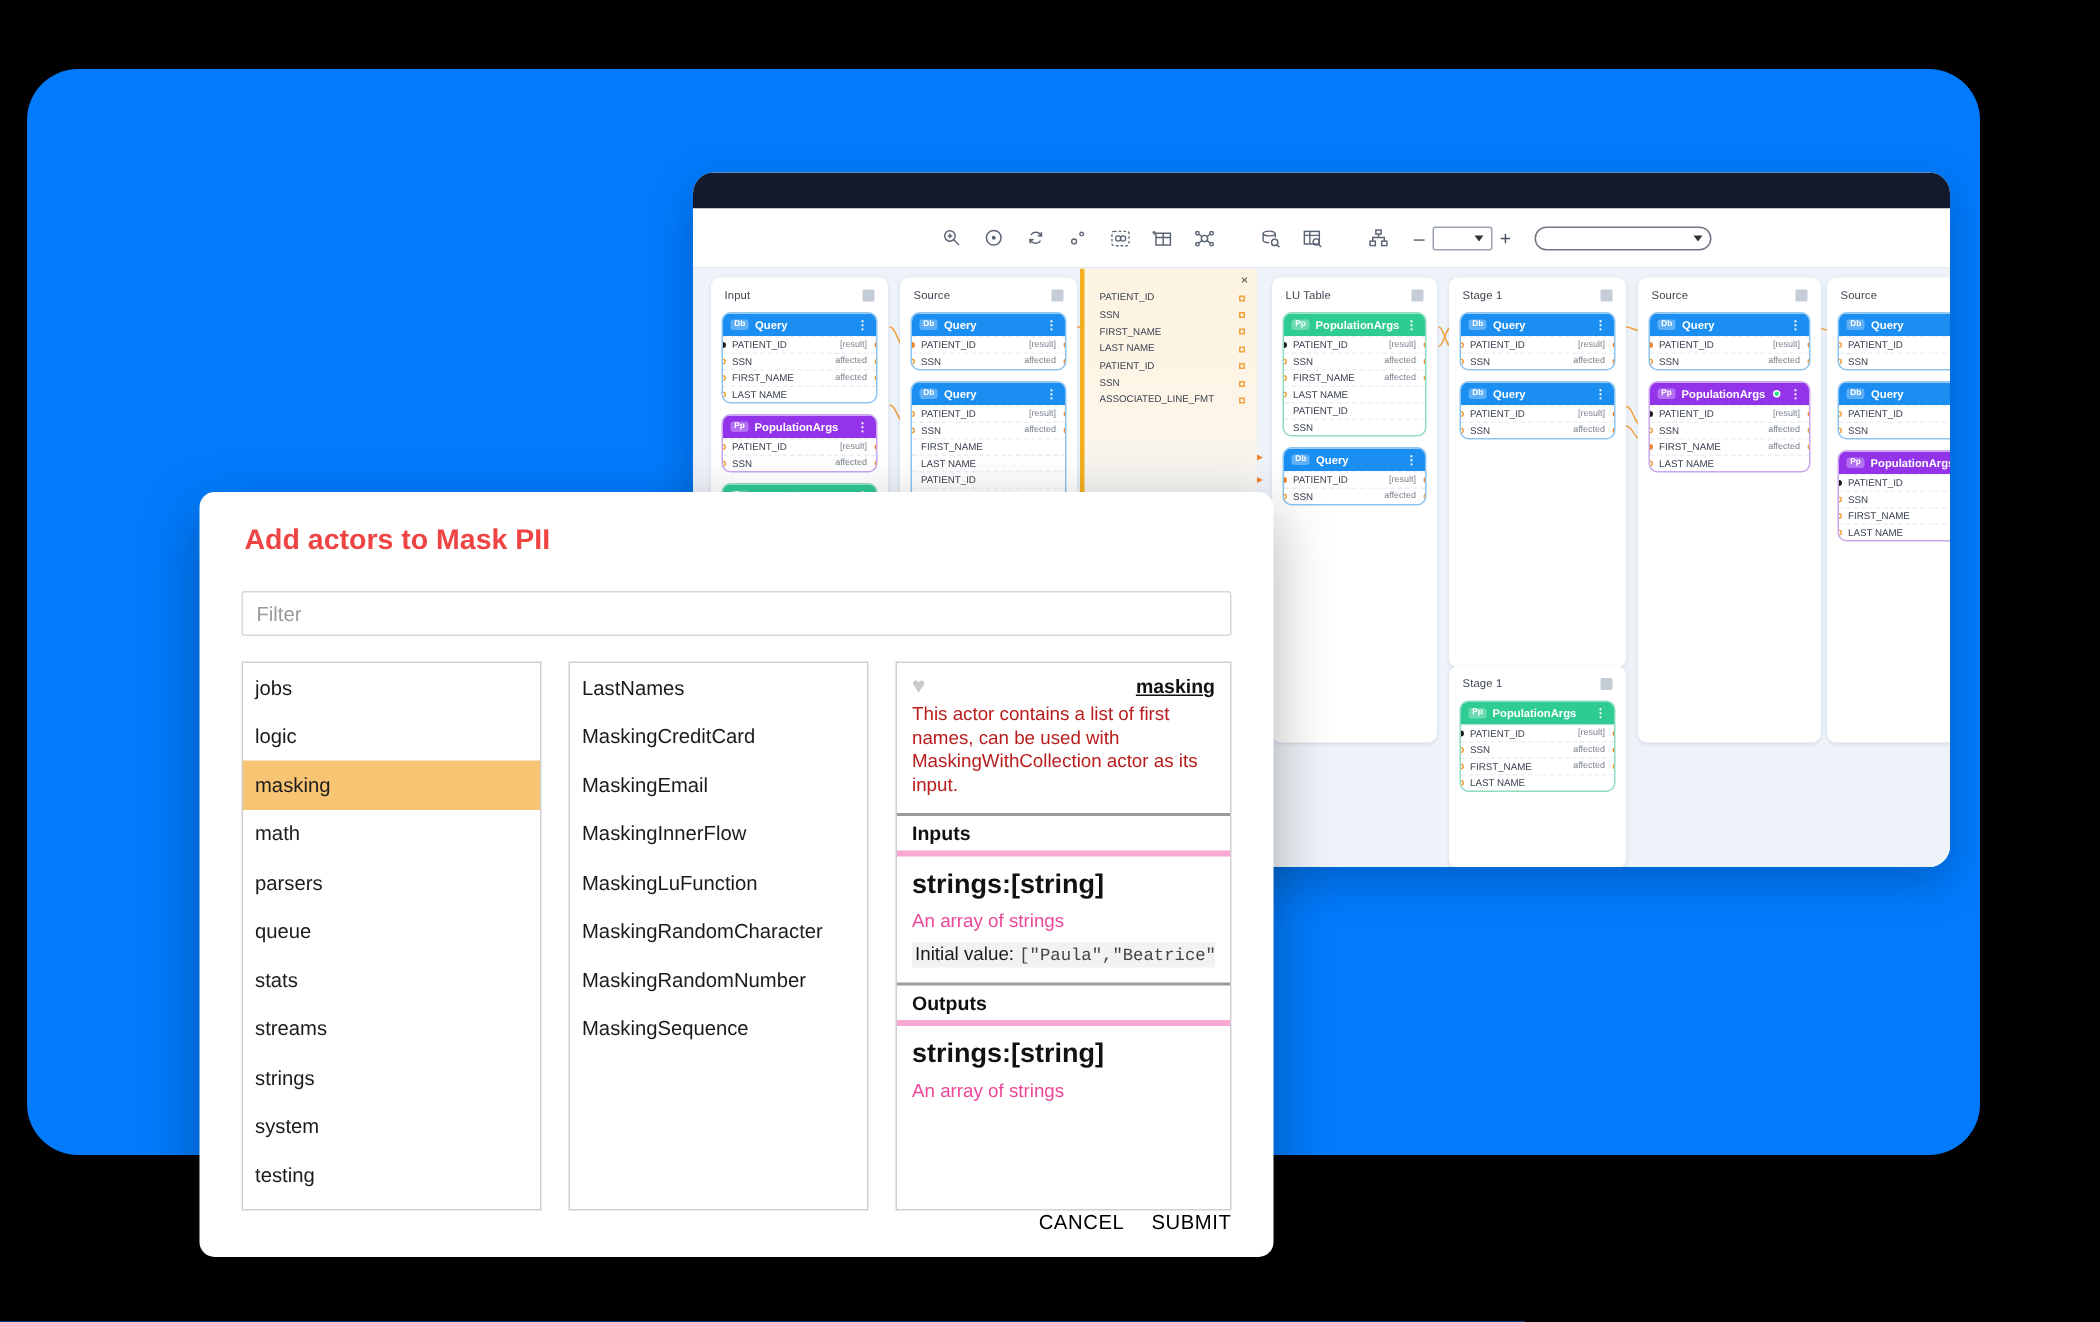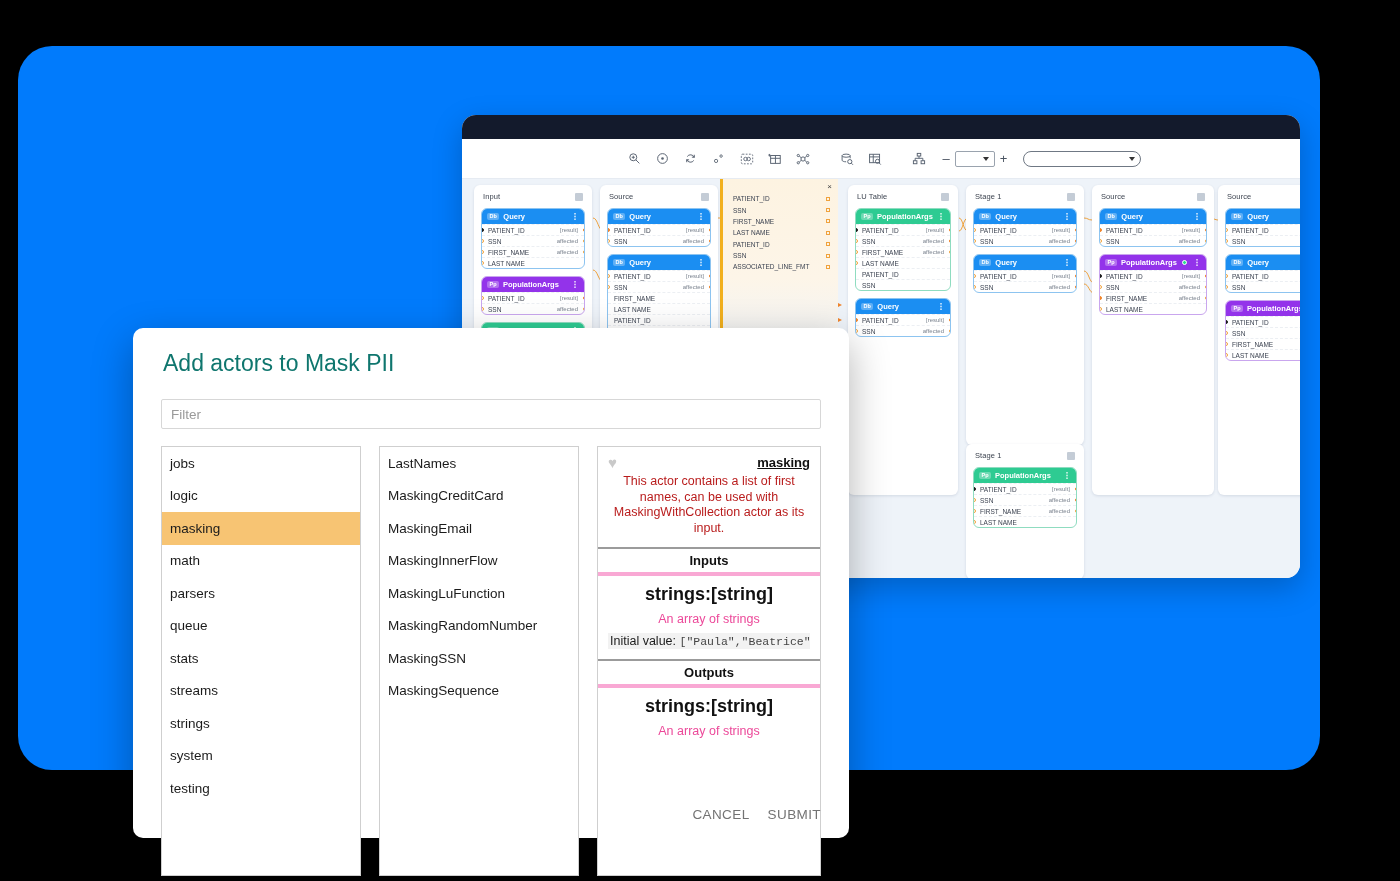--- a/index.html
+++ b/index.html
@@ -112,28 +112,28 @@
   .hl-sq { width:4px;height:4px;border:1px solid #f0a23c; }
   .wire { position:absolute; pointer-events:none; overflow:visible; }
 
   
   #dialog {
     position:absolute; left:133px; top:328px; width:716px; height:510px;
     background:#fff; border-radius:10px;
     box-shadow:0 14px 40px rgba(0,0,0,.30);
     padding:22px 28px 14px 28px;
   }
-  #dlg-title { font-size:23px; color:#0f766e; margin:0 0 22px 2px; font-weight:400; }
+  #dlg-title { font-size:19px; color:#ef4444; margin:0 0 22px 2px; font-weight:700; }
   #filter {
     width:100%; height:30px; border:1px solid #d7d7d7; border-radius:2px;
     padding:0 9px; font-size:13.5px; color:#222; outline:none;
     font-family:"Liberation Sans", sans-serif; background:#fff;
   }
   #filter::placeholder { color:#9a9a9a; }
-  #cols { display:flex; gap:18px; margin-top:17px; height:430px;text-align:center; }
+  #cols { display:flex; gap:18px; margin-top:17px; height:366px; }
   .listbox {
     border:1px solid #cfcfcf; background:#fff; overflow:hidden;
   }
   #cat-col { width:200px; }
   #act-col { width:200px; }
   .li {
     height:32.5px; display:flex; align-items:center; padding:0 8px;
     font-size:13.5px; color:#1b1b1b; cursor:pointer;
   }
   .li.sel { background:#f7c473; }
@@ -155,21 +155,21 @@
   .io-desc { font-size:12.5px; color:#ec4899; margin-top:7px; }
   .io-init {
     font-size:12.5px; color:#1b1b1b; margin-top:7px; background:#f2f2f2;
     white-space:nowrap; overflow:hidden; padding:1px 2px;
   }
   .io-init code { font-family:"Liberation Mono", monospace; font-size:11.5px; color:#444; }
   #dlg-actions {
     position:absolute; right:26px; bottom:10px; display:flex; gap:14px; align-items:center;
   }
   .txt-btn {
-    background:none; border:none; color:#737373; font-size:13.5px;
+    background:none; border:none; color:#000000; font-size:13.5px;
     letter-spacing:.4px; cursor:pointer; font-family:"Liberation Sans", sans-serif;
     padding:6px 2px;
   }
 </style>
 </head>
 <body>
 
 <div id="hero"></div>
 
 <div id="browser">
@@ -766,24 +766,24 @@
         <div class="li">
           <span>MaskingEmail</span>
         </div>
         <div class="li">
           <span>MaskingInnerFlow</span>
         </div>
         <div class="li">
           <span>MaskingLuFunction</span>
         </div>
         <div class="li">
+          <span>MaskingRandomCharacter</span>
+        </div>
+        <div class="li">
           <span>MaskingRandomNumber</span>
-        </div>
-        <div class="li">
-          <span>MaskingSSN</span>
         </div>
         <div class="li">
           <span>MaskingSequence</span>
         </div>
       </div>
     <div id="det-col">
       <div class="det-top">
         <div class="det-head">
           <span class="heart">♥</span>
           <span class="det-cat">masking</span>

